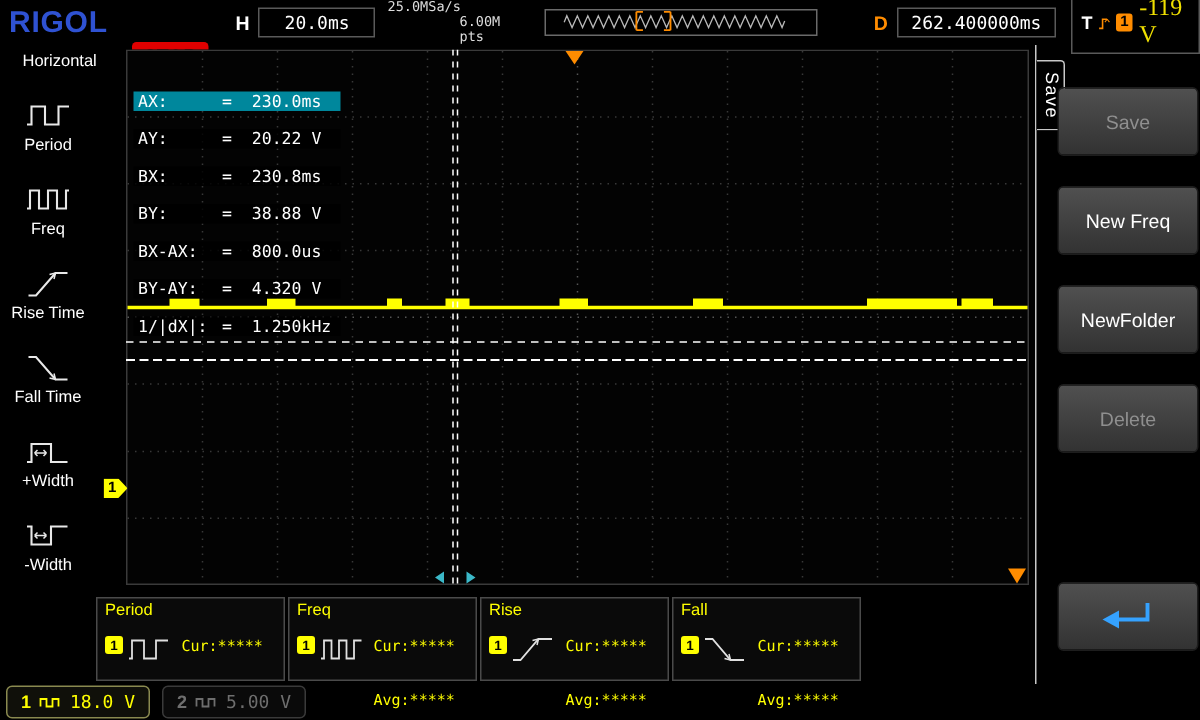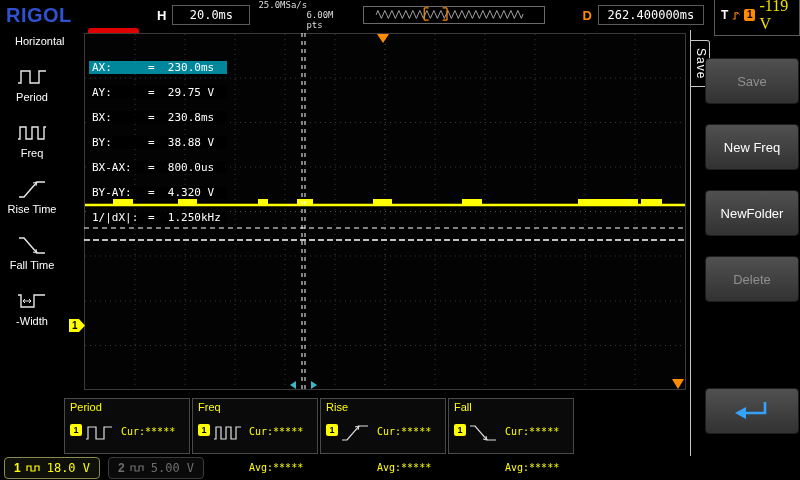--- a/index.html
+++ b/index.html
@@ -120,20 +120,27 @@
     </div>
 
     <div class="sb-item">
       <svg width="30" height="24" viewBox="0 0 30 24">
         <path d="M2 6h5l13 15h8" stroke="#e8e8e8" stroke-width="1.4" fill="none"></path>
         <path d="M20 21l-4-1M20 21l-1-4" stroke="#e8e8e8" stroke-width="1" fill="none"></path>
       </svg>
       <span class="sb-label">Fall Time</span>
     </div>
 
+    <div class="sb-item">
+      <svg width="30" height="24" viewBox="0 0 30 24">
+        <path d="M1 20h3V8h13v12h11" stroke="#e8e8e8" stroke-width="1.4" fill="none"></path>
+        <path d="M6 14h8M6 14l2-2M6 14l2 2M14 14l-2-2M14 14l-2 2" stroke="#e8e8e8" stroke-width="1" fill="none"></path>
+      </svg>
+      <span class="sb-label">+Width</span>
+    </div>
 
     <div class="sb-item">
       <svg width="30" height="24" viewBox="0 0 30 24">
         <path d="M1 7h3v12h13V7h11" stroke="#e8e8e8" stroke-width="1.4" fill="none"></path>
         <path d="M6 13h8M6 13l2-2M6 13l2 2M14 13l-2-2M14 13l-2 2" stroke="#e8e8e8" stroke-width="1" fill="none"></path>
       </svg>
       <span class="sb-label">-Width</span>
     </div>
   </div>
 
@@ -169,21 +176,21 @@
     </svg>
 
     
     <div class="cursor-box">
       <div class="crow hl">
         <span class="cname">AX:</span>
         <span class="cval">=  230.0ms</span>
       </div>
       <div class="crow">
         <span class="cname">AY:</span>
-        <span class="cval">=  29.75 V</span>
+        <span class="cval">=  20.22 V</span>
       </div>
       <div class="crow">
         <span class="cname">BX:</span>
         <span class="cval">=  230.8ms</span>
       </div>
       <div class="crow">
         <span class="cname">BY:</span>
         <span class="cval">=  38.88 V</span>
       </div>
       <div class="crow">

